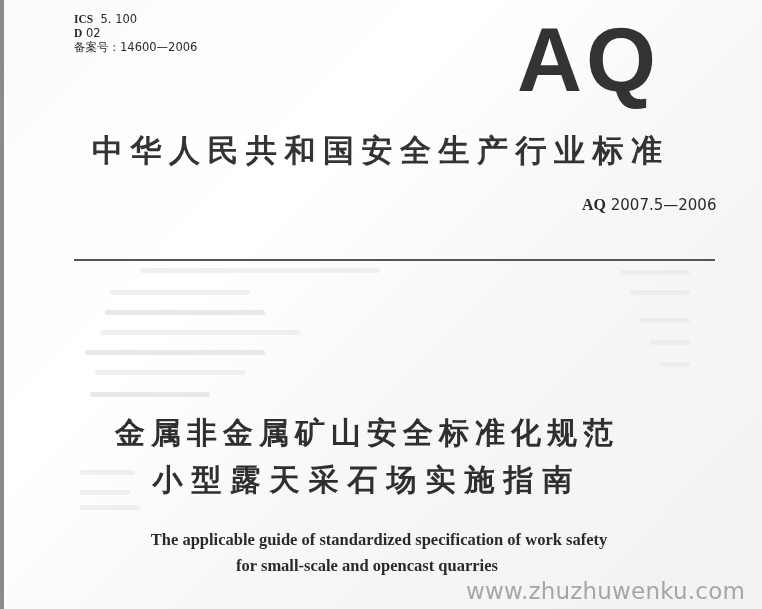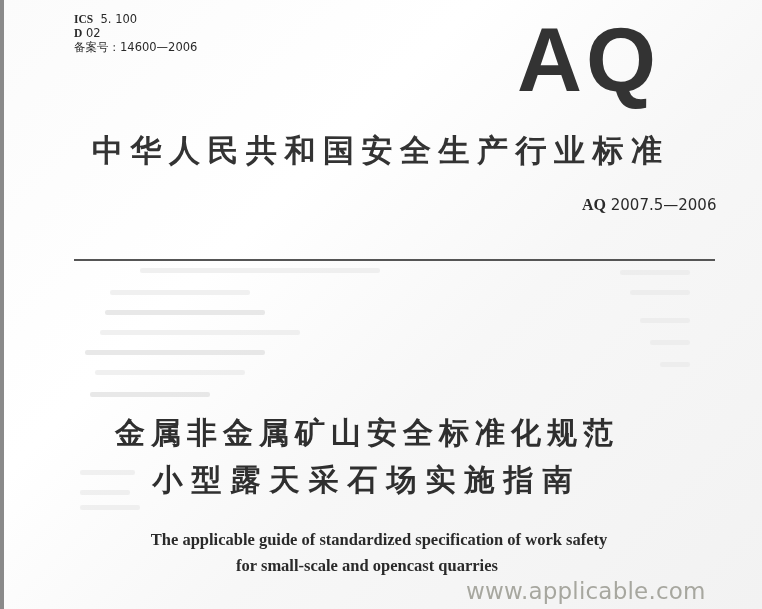--- a/index.html
+++ b/index.html
@@ -171,14 +171,14 @@
     <div class="ghost" style="left:650px;top:340px;width:40px;"></div>
     <div class="ghost" style="left:660px;top:362px;width:30px;"></div>
   </div>
 
   <div class="subtitle l1">金属非金属矿山安全标准化规范</div>
   <div class="subtitle l2">小型露天采石场实施指南</div>
 
   <div class="en-title l1">The applicable guide of standardized specification of work safety</div>
   <div class="en-title l2">for small-scale and opencast quarries</div>
 
-  <div class="watermark">www.applicable.com</div>
+  <div class="watermark">www.zhuzhuwenku.com</div>
 </div>
 
 </body></html>

